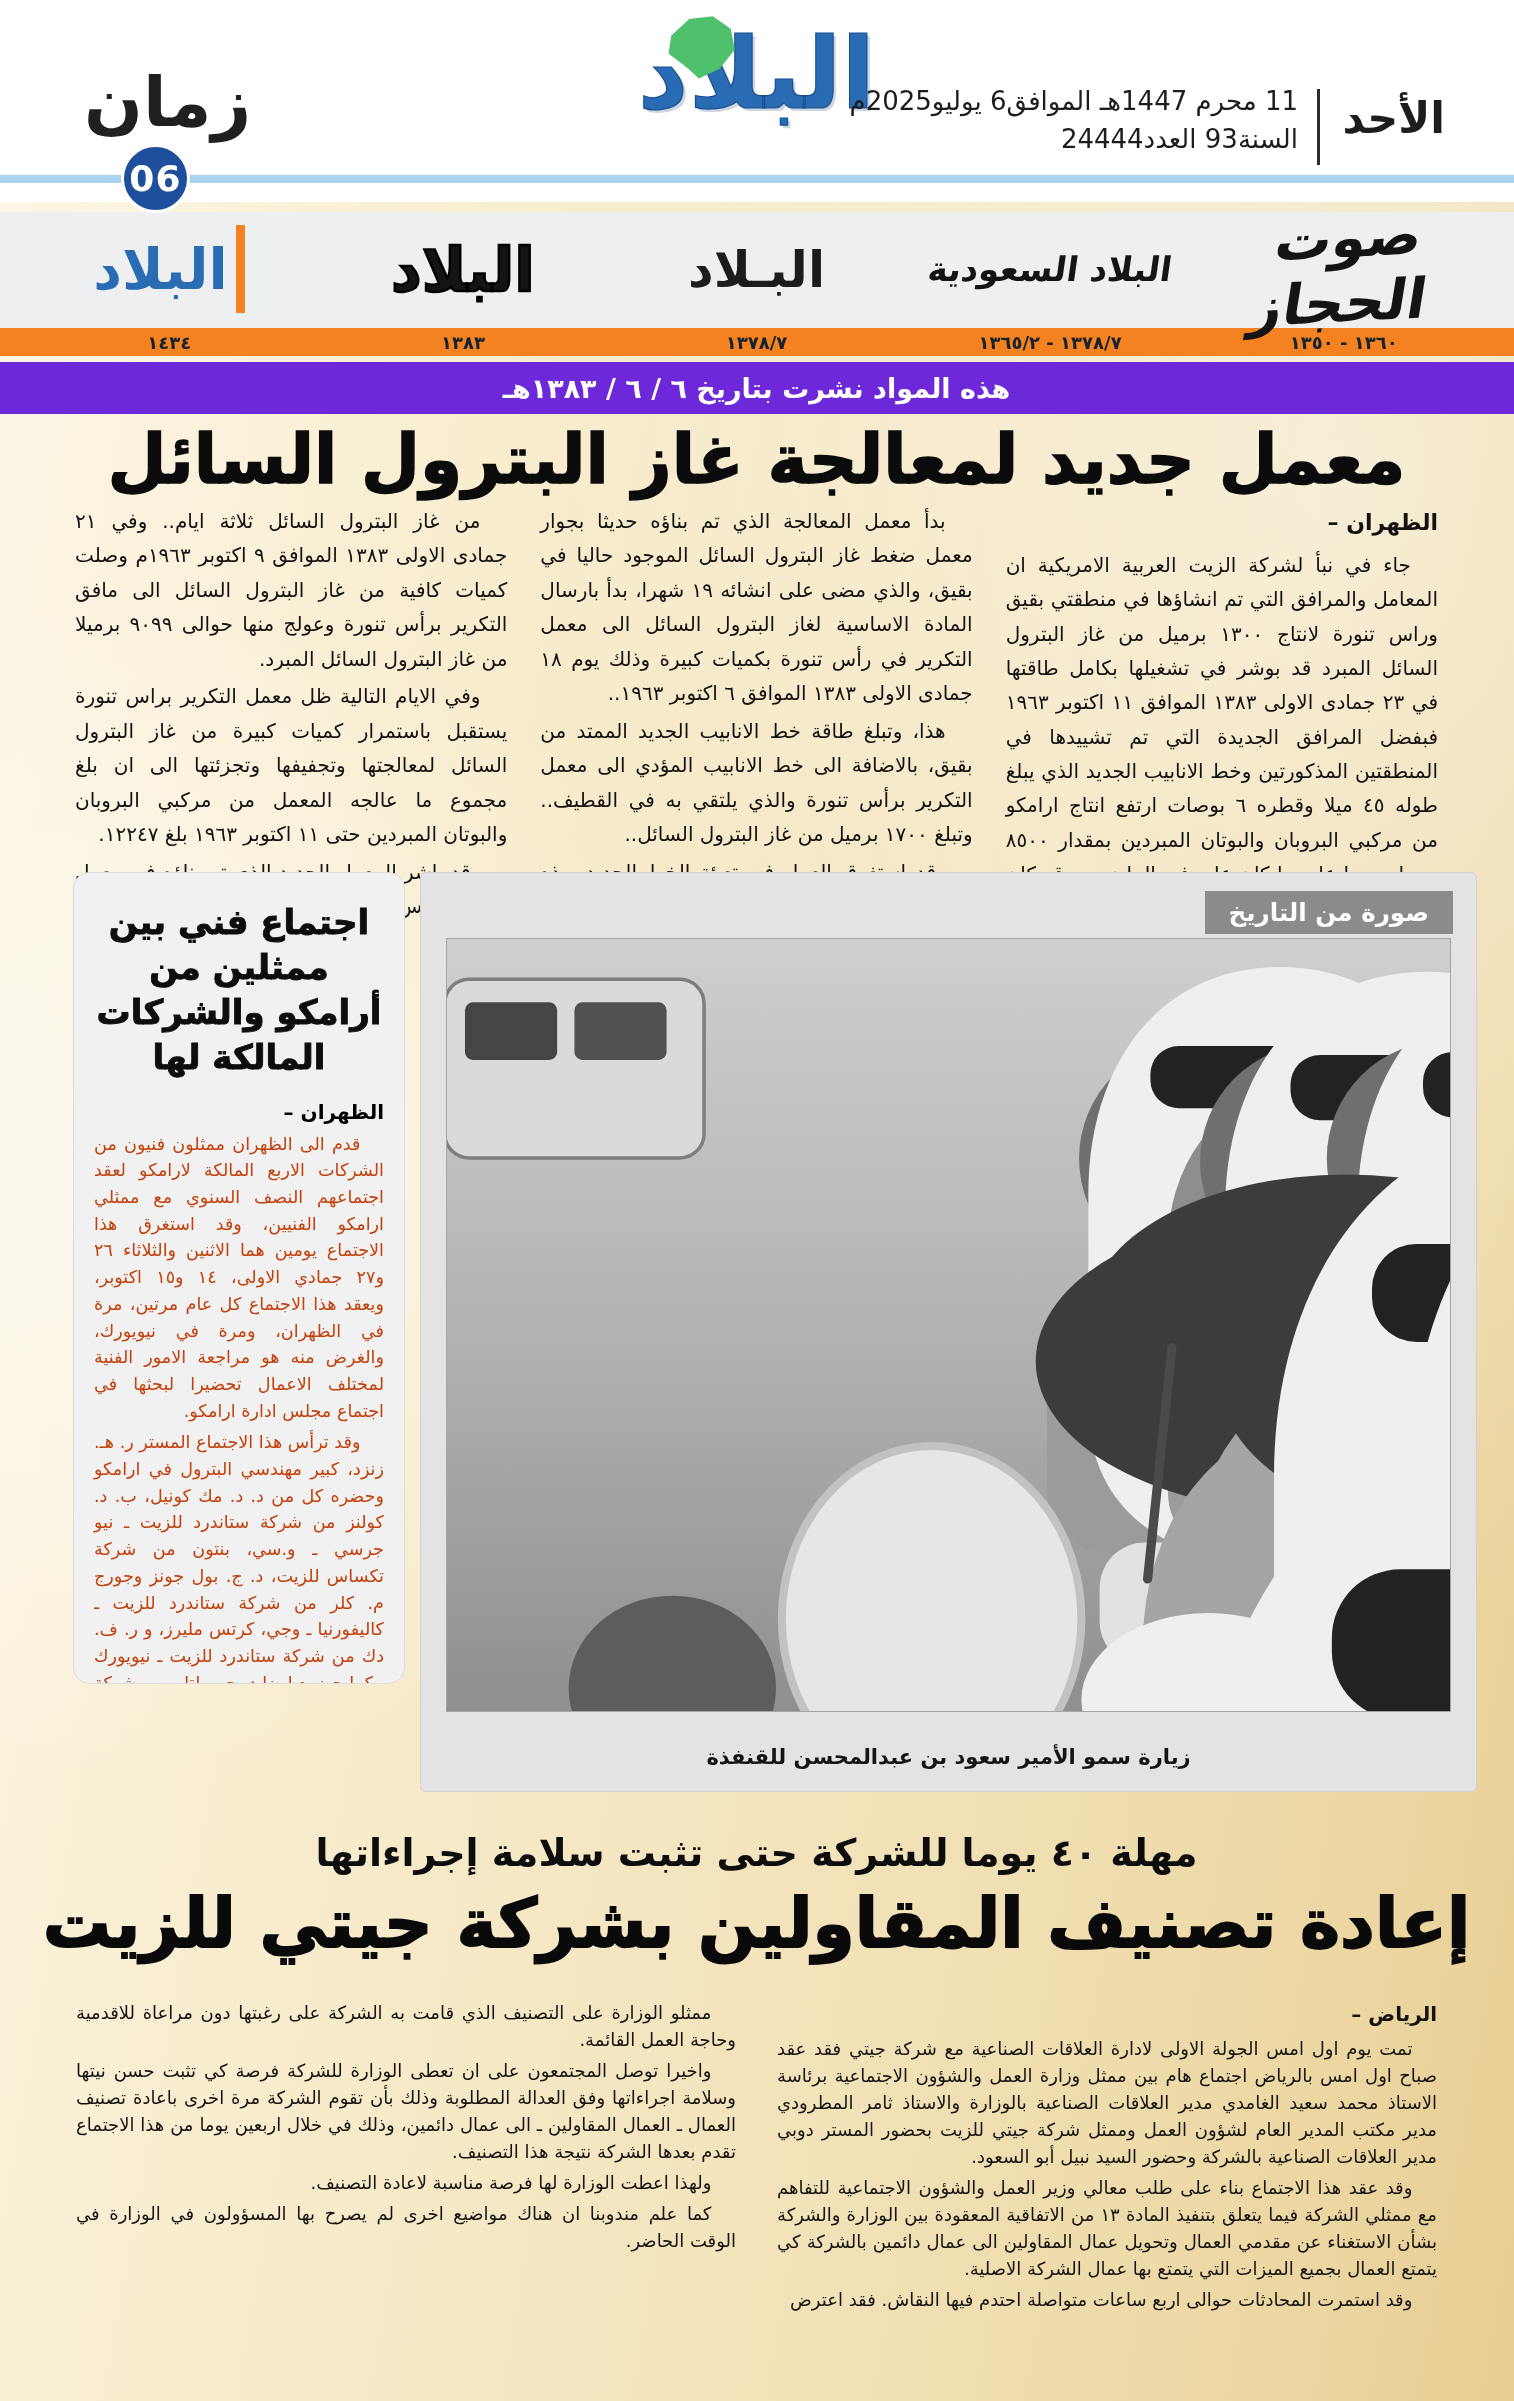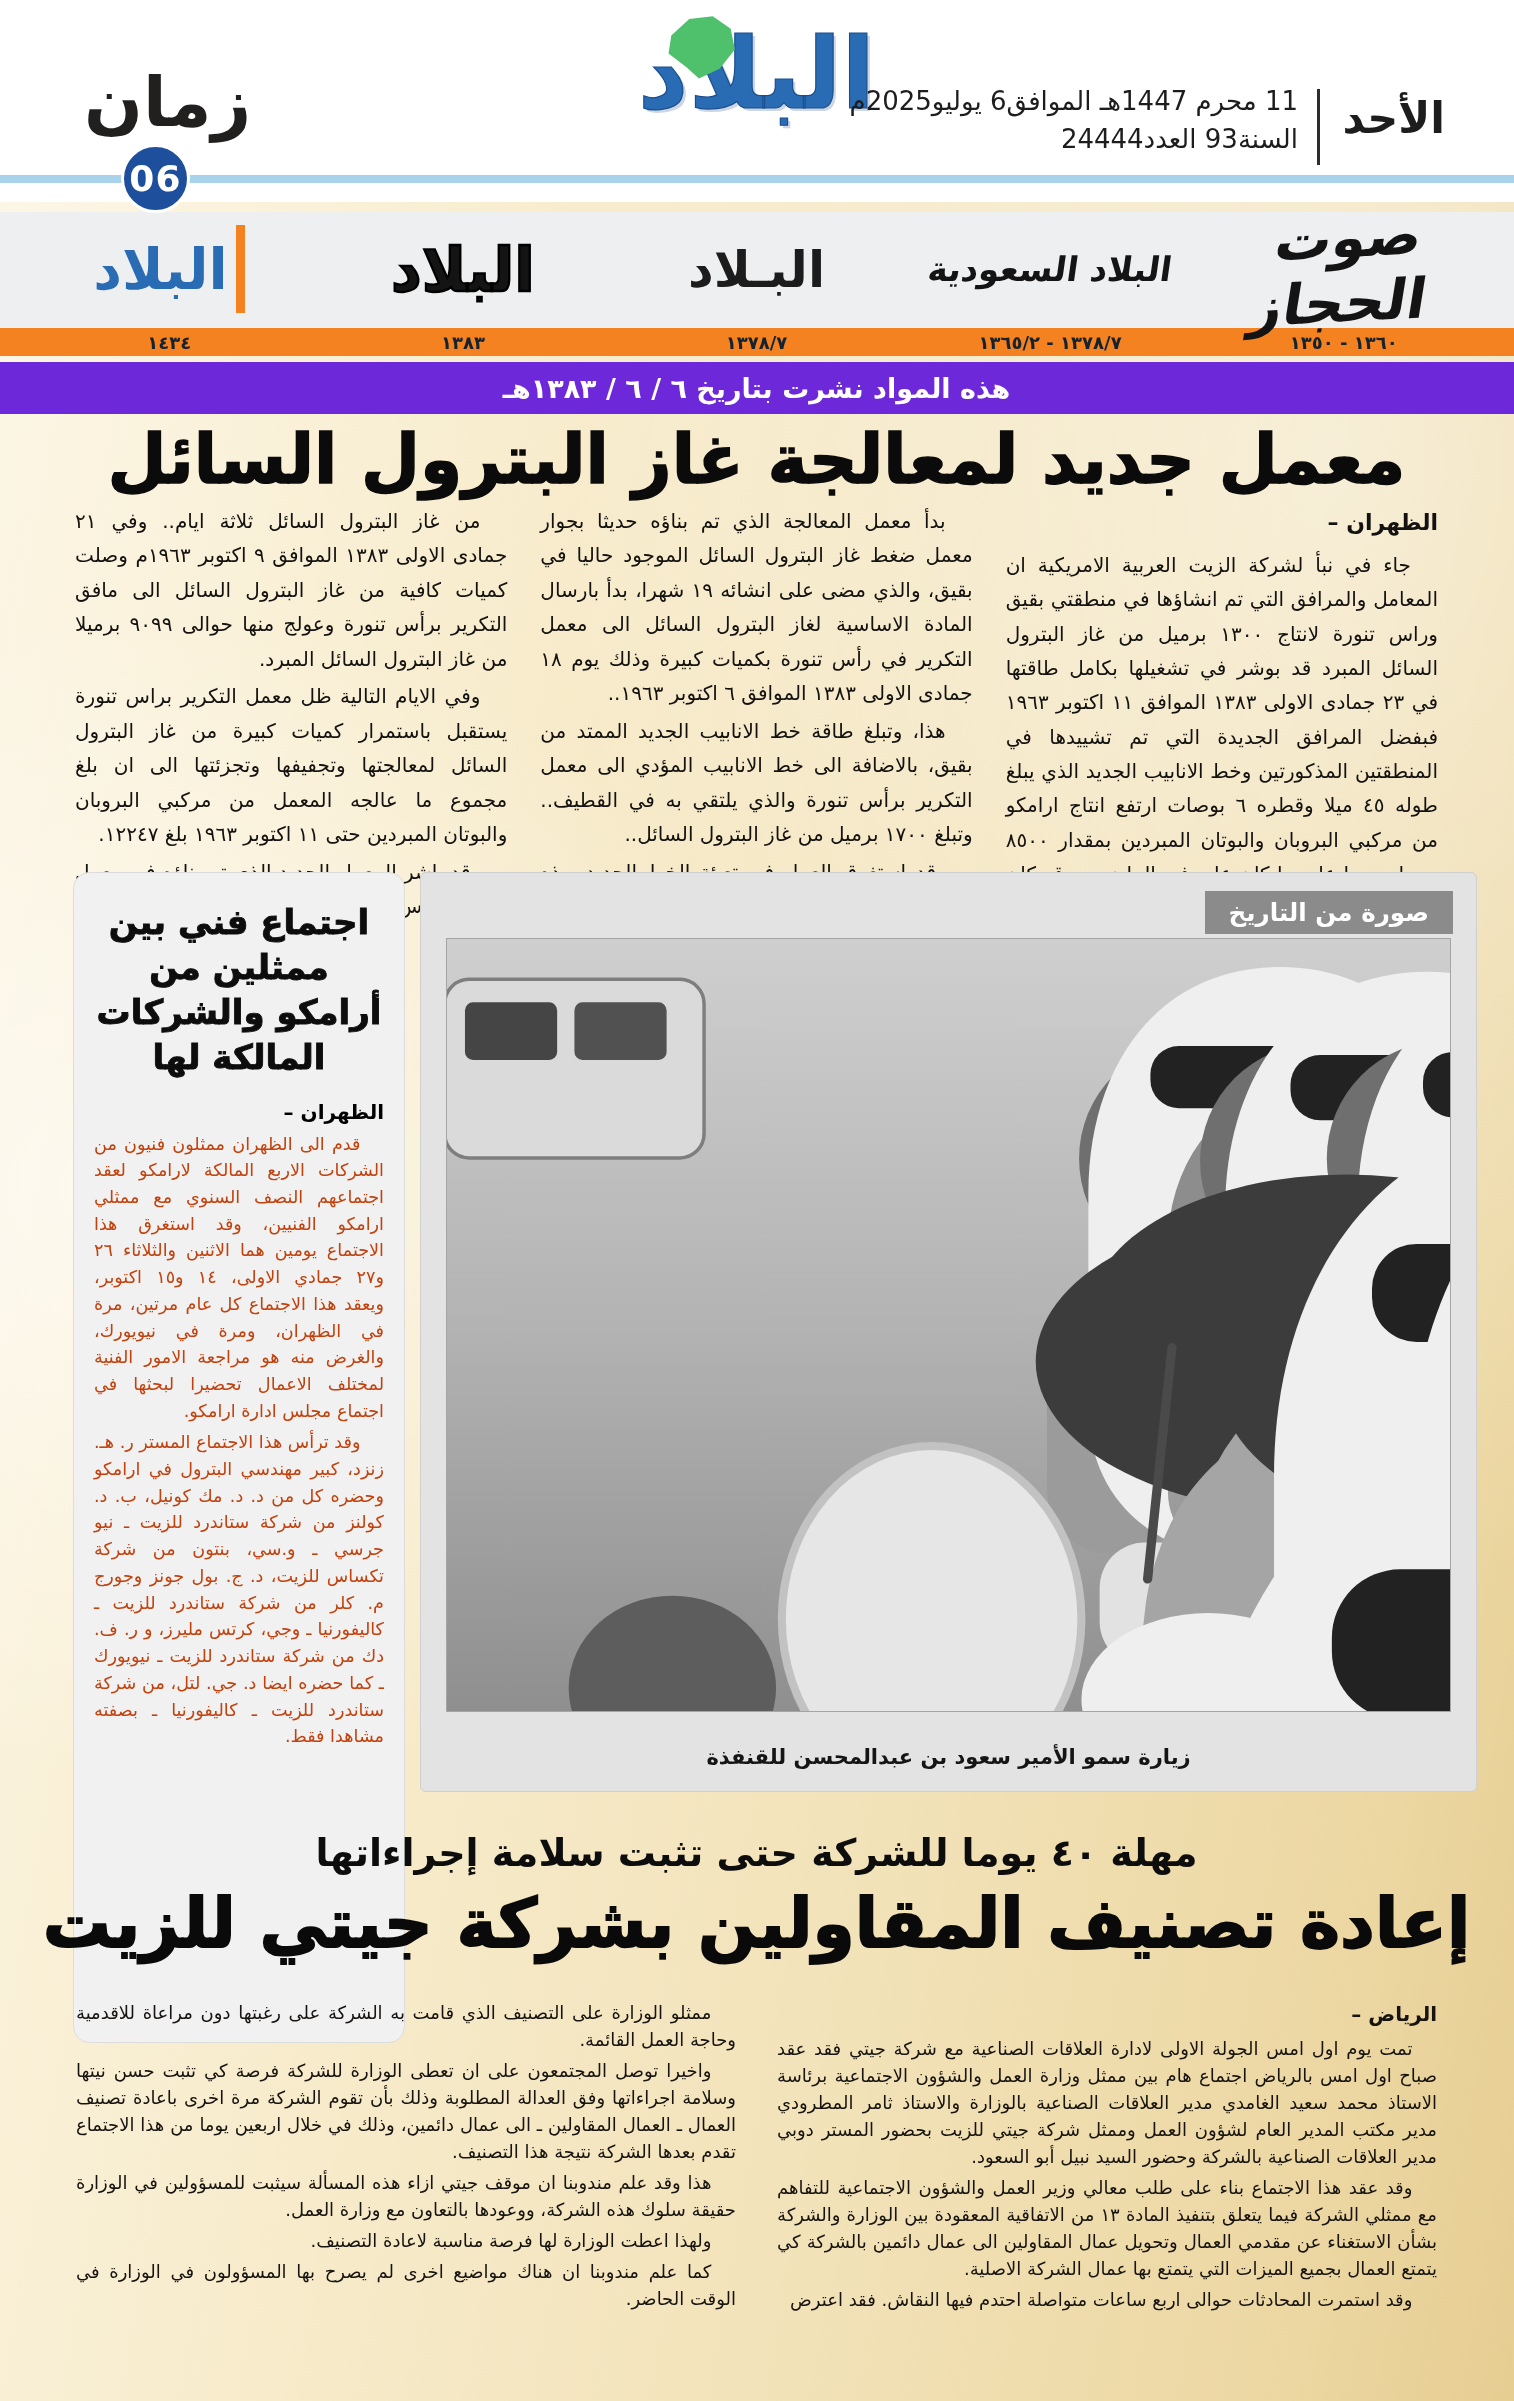--- a/index.html
+++ b/index.html
@@ -63,21 +63,21 @@
     font-size:68px; font-weight:bold; color:#0b0b0b; -webkit-text-stroke:1.5px #0b0b0b;
   }
   .cols3 { position:absolute; right:76px; left:76px; top:504px; display:flex; direction:rtl; gap:33px; }
   .col { flex:1 1 0; font-size:20px; line-height:1.72; text-align:justify; color:#141210; }
   .col p { margin:0 0 3.5px; text-indent:27px; }
   .dateline { font-size:22px; font-weight:bold; margin-bottom:5.9px; text-indent:0; }
   .subhead { font-size:22px; font-weight:bold; margin-bottom:5.9px; }
 
   
   .sidebar {
-    position:absolute; left:74px; top:872px; width:332px; height:1171px;
+    position:absolute; left:74px; top:872px; width:332px; height:812px;
     background:#f1f1f1; border:1.2px solid #dcdcdc; border-radius:16.4px;
     padding:27px 20px; overflow:hidden;
   }
   .sidebar-title {
     font-size:34px; font-weight:bold; text-align:center; line-height:1.32; color:#0d0d0d;
     -webkit-text-stroke:0.9px #0d0d0d; margin-bottom:20px;
   }
   .sidebar-dateline { font-size:20px; font-weight:bold; margin-bottom:7px; }
   .sidebar-body { font-size:17.6px; line-height:1.52; text-align:justify; color:#c2410c; }
   .sidebar-body p { margin:0 0 4.7px; text-indent:23.5px; }
@@ -293,20 +293,19 @@
       <div>
           <p>تمت يوم اول امس الجولة الاولى لادارة العلاقات الصناعية مع شركة جيتي فقد عقد صباح اول امس بالرياض اجتماع هام بين ممثل وزارة العمل والشؤون الاجتماعية برئاسة الاستاذ محمد سعيد الغامدي مدير العلاقات الصناعية بالوزارة والاستاذ ثامر المطرودي مدير مكتب المدير العام لشؤون العمل وممثل شركة جيتي للزيت بحضور المستر دوبي مدير العلاقات الصناعية بالشركة وحضور السيد نبيل أبو السعود.</p>
           <p>وقد عقد هذا الاجتماع بناء على طلب معالي وزير العمل والشؤون الاجتماعية للتفاهم مع ممثلي الشركة فيما يتعلق بتنفيذ المادة ١٣ من الاتفاقية المعقودة بين الوزارة والشركة بشأن الاستغناء عن مقدمي العمال وتحويل عمال المقاولين الى عمال دائمين بالشركة كي يتمتع العمال بجميع الميزات التي يتمتع بها عمال الشركة الاصلية.</p>
           <p>وقد استمرت المحادثات حوالى اربع ساعات متواصلة احتدم فيها النقاش. فقد اعترض</p>
         </div>
     </div>
     <div class="colw">
       <div>
           <p>ممثلو الوزارة على التصنيف الذي قامت به الشركة على رغبتها دون مراعاة للاقدمية وحاجة العمل القائمة.</p>
           <p>واخيرا توصل المجتمعون على ان تعطى الوزارة للشركة فرصة كي تثبت حسن نيتها وسلامة اجراءاتها وفق العدالة المطلوبة وذلك بأن تقوم الشركة مرة اخرى باعادة تصنيف العمال ـ العمال المقاولين ـ الى عمال دائمين، وذلك في خلال اربعين يوما من هذا الاجتماع تقدم بعدها الشركة نتيجة هذا التصنيف.</p>
-          <p>هذا وقد علم مندوبنا ان موقف جيتي ازاء هذه المسألة سيثبت للمسؤولين في الوزارة حقيقة سلوك هذه الشركة، ووعودها بالتعاون مع وزارة العمل.</p>
           <p>ولهذا اعطت الوزارة لها فرصة مناسبة لاعادة التصنيف.</p>
           <p>كما علم مندوبنا ان هناك مواضيع اخرى لم يصرح بها المسؤولون في الوزارة في الوقت الحاضر.</p>
         </div>
     </div>
   </div>
 </div>
 
 
 </body></html>

